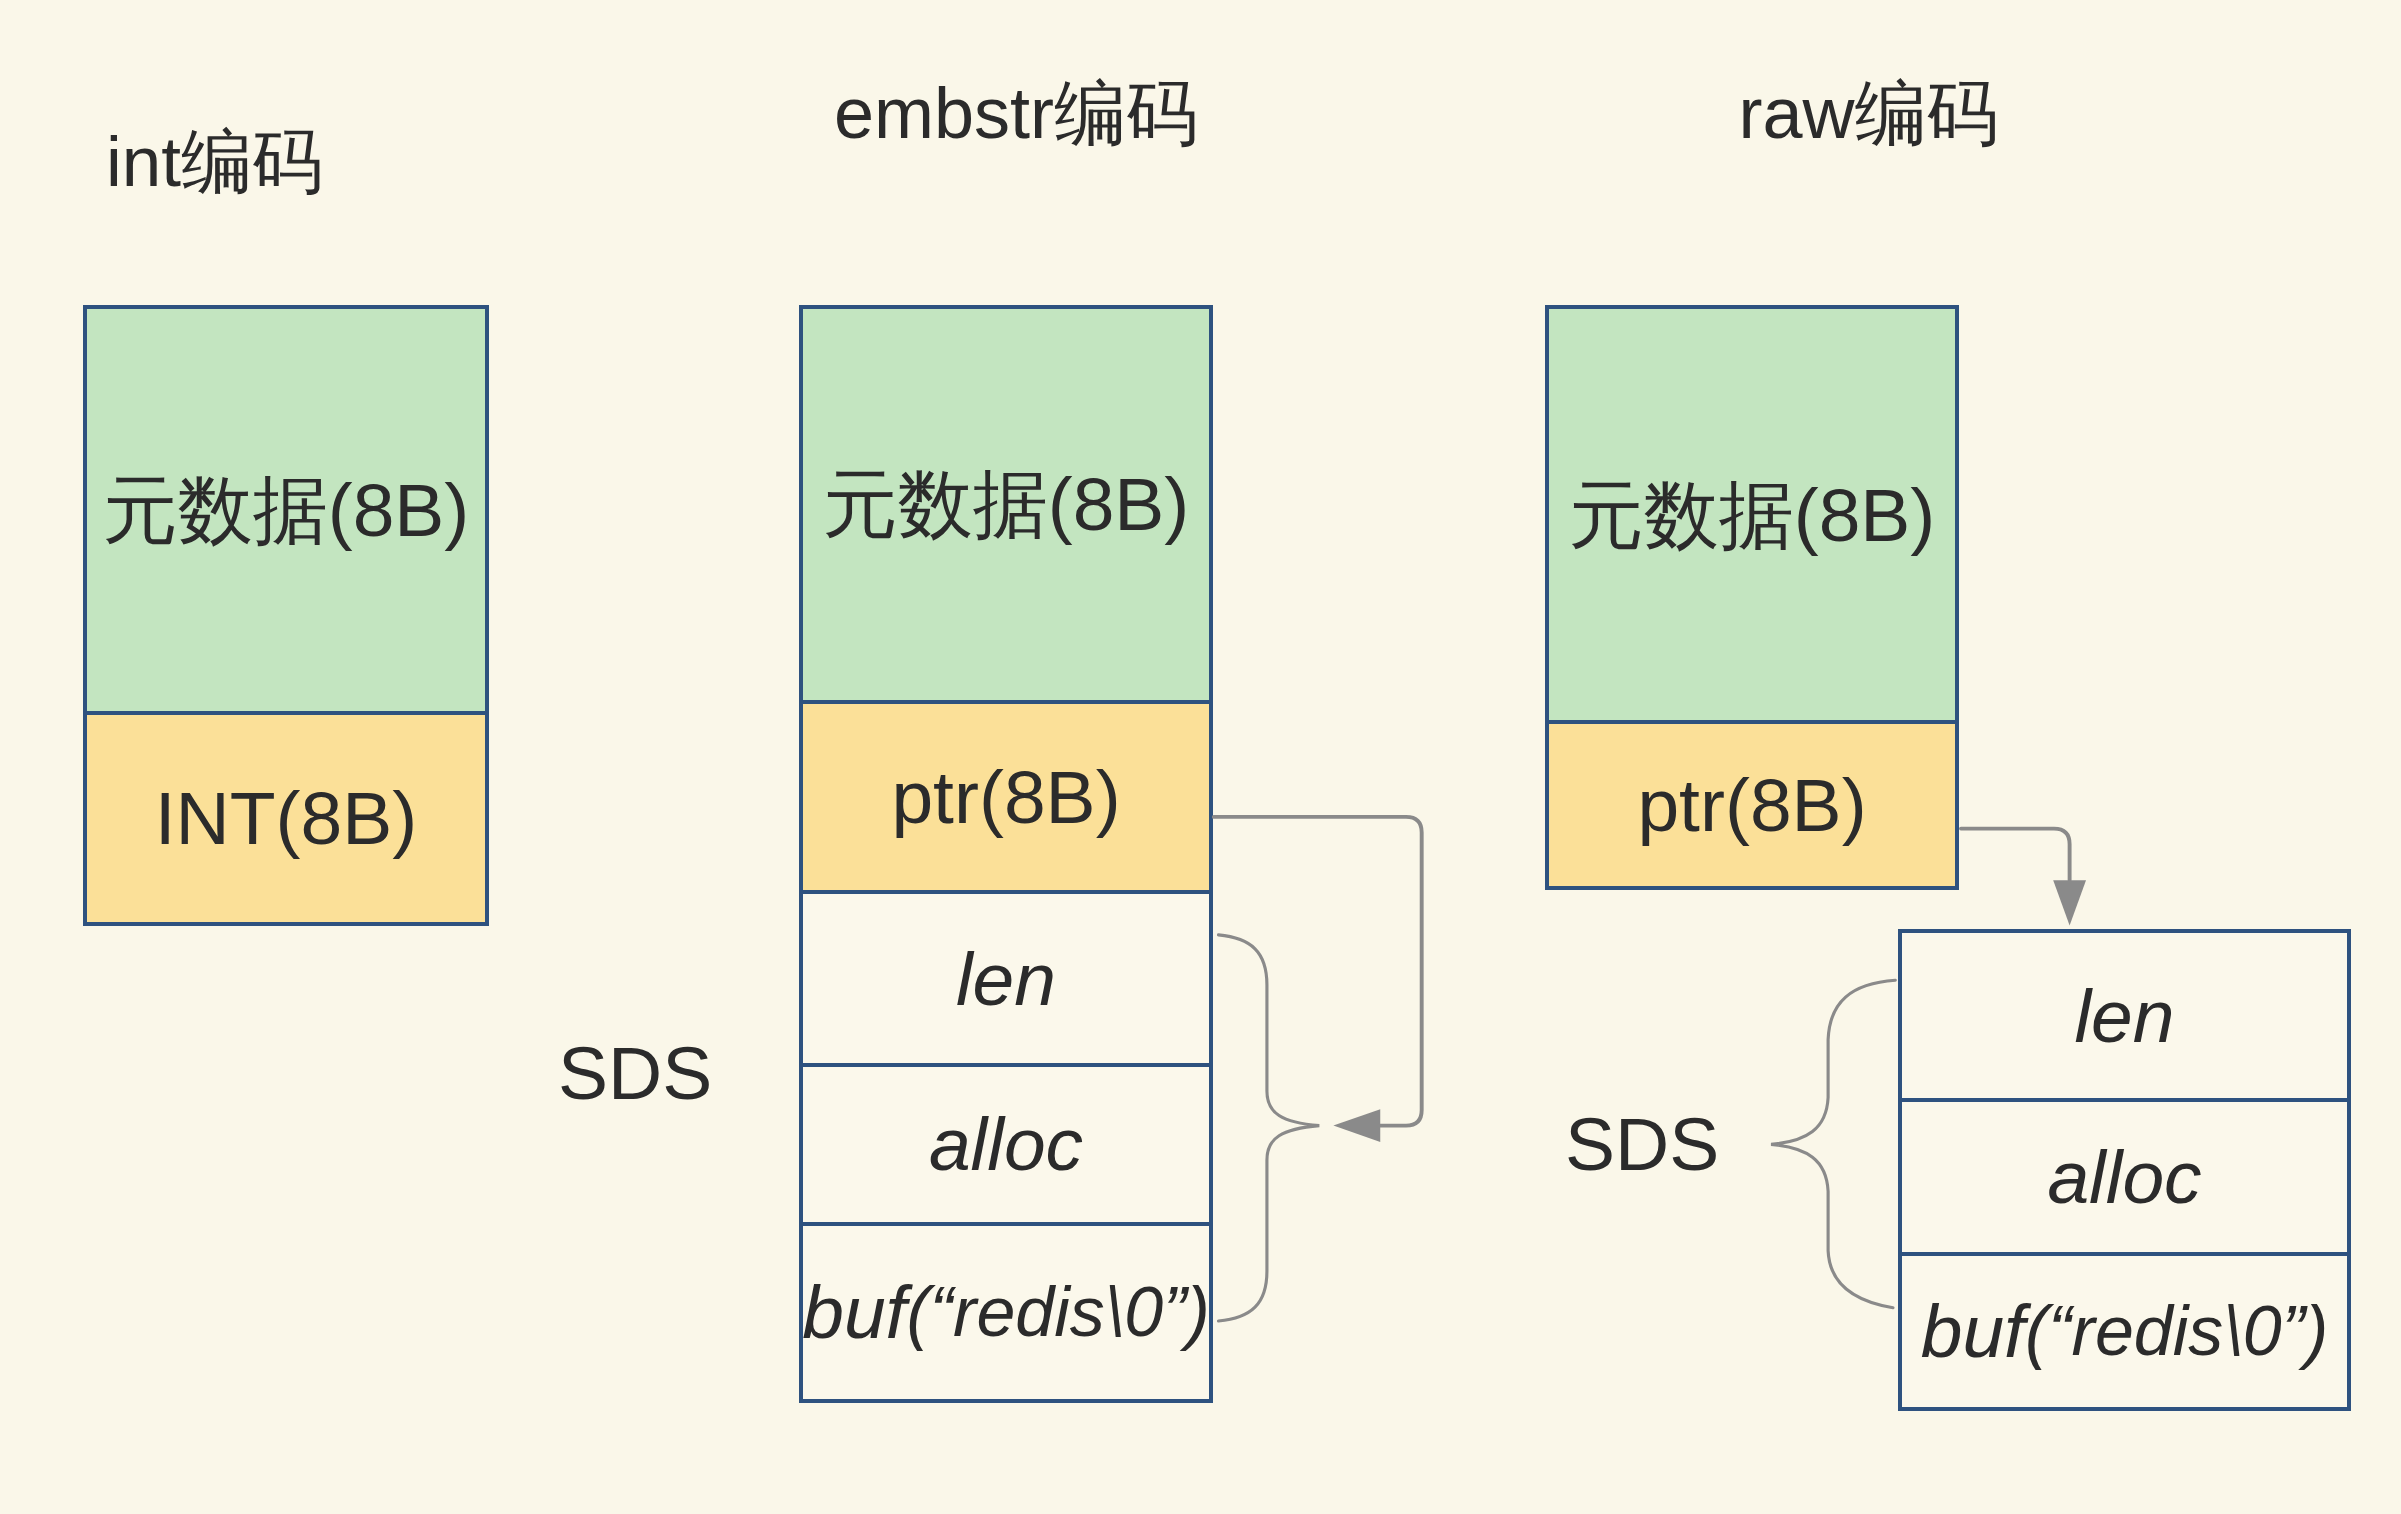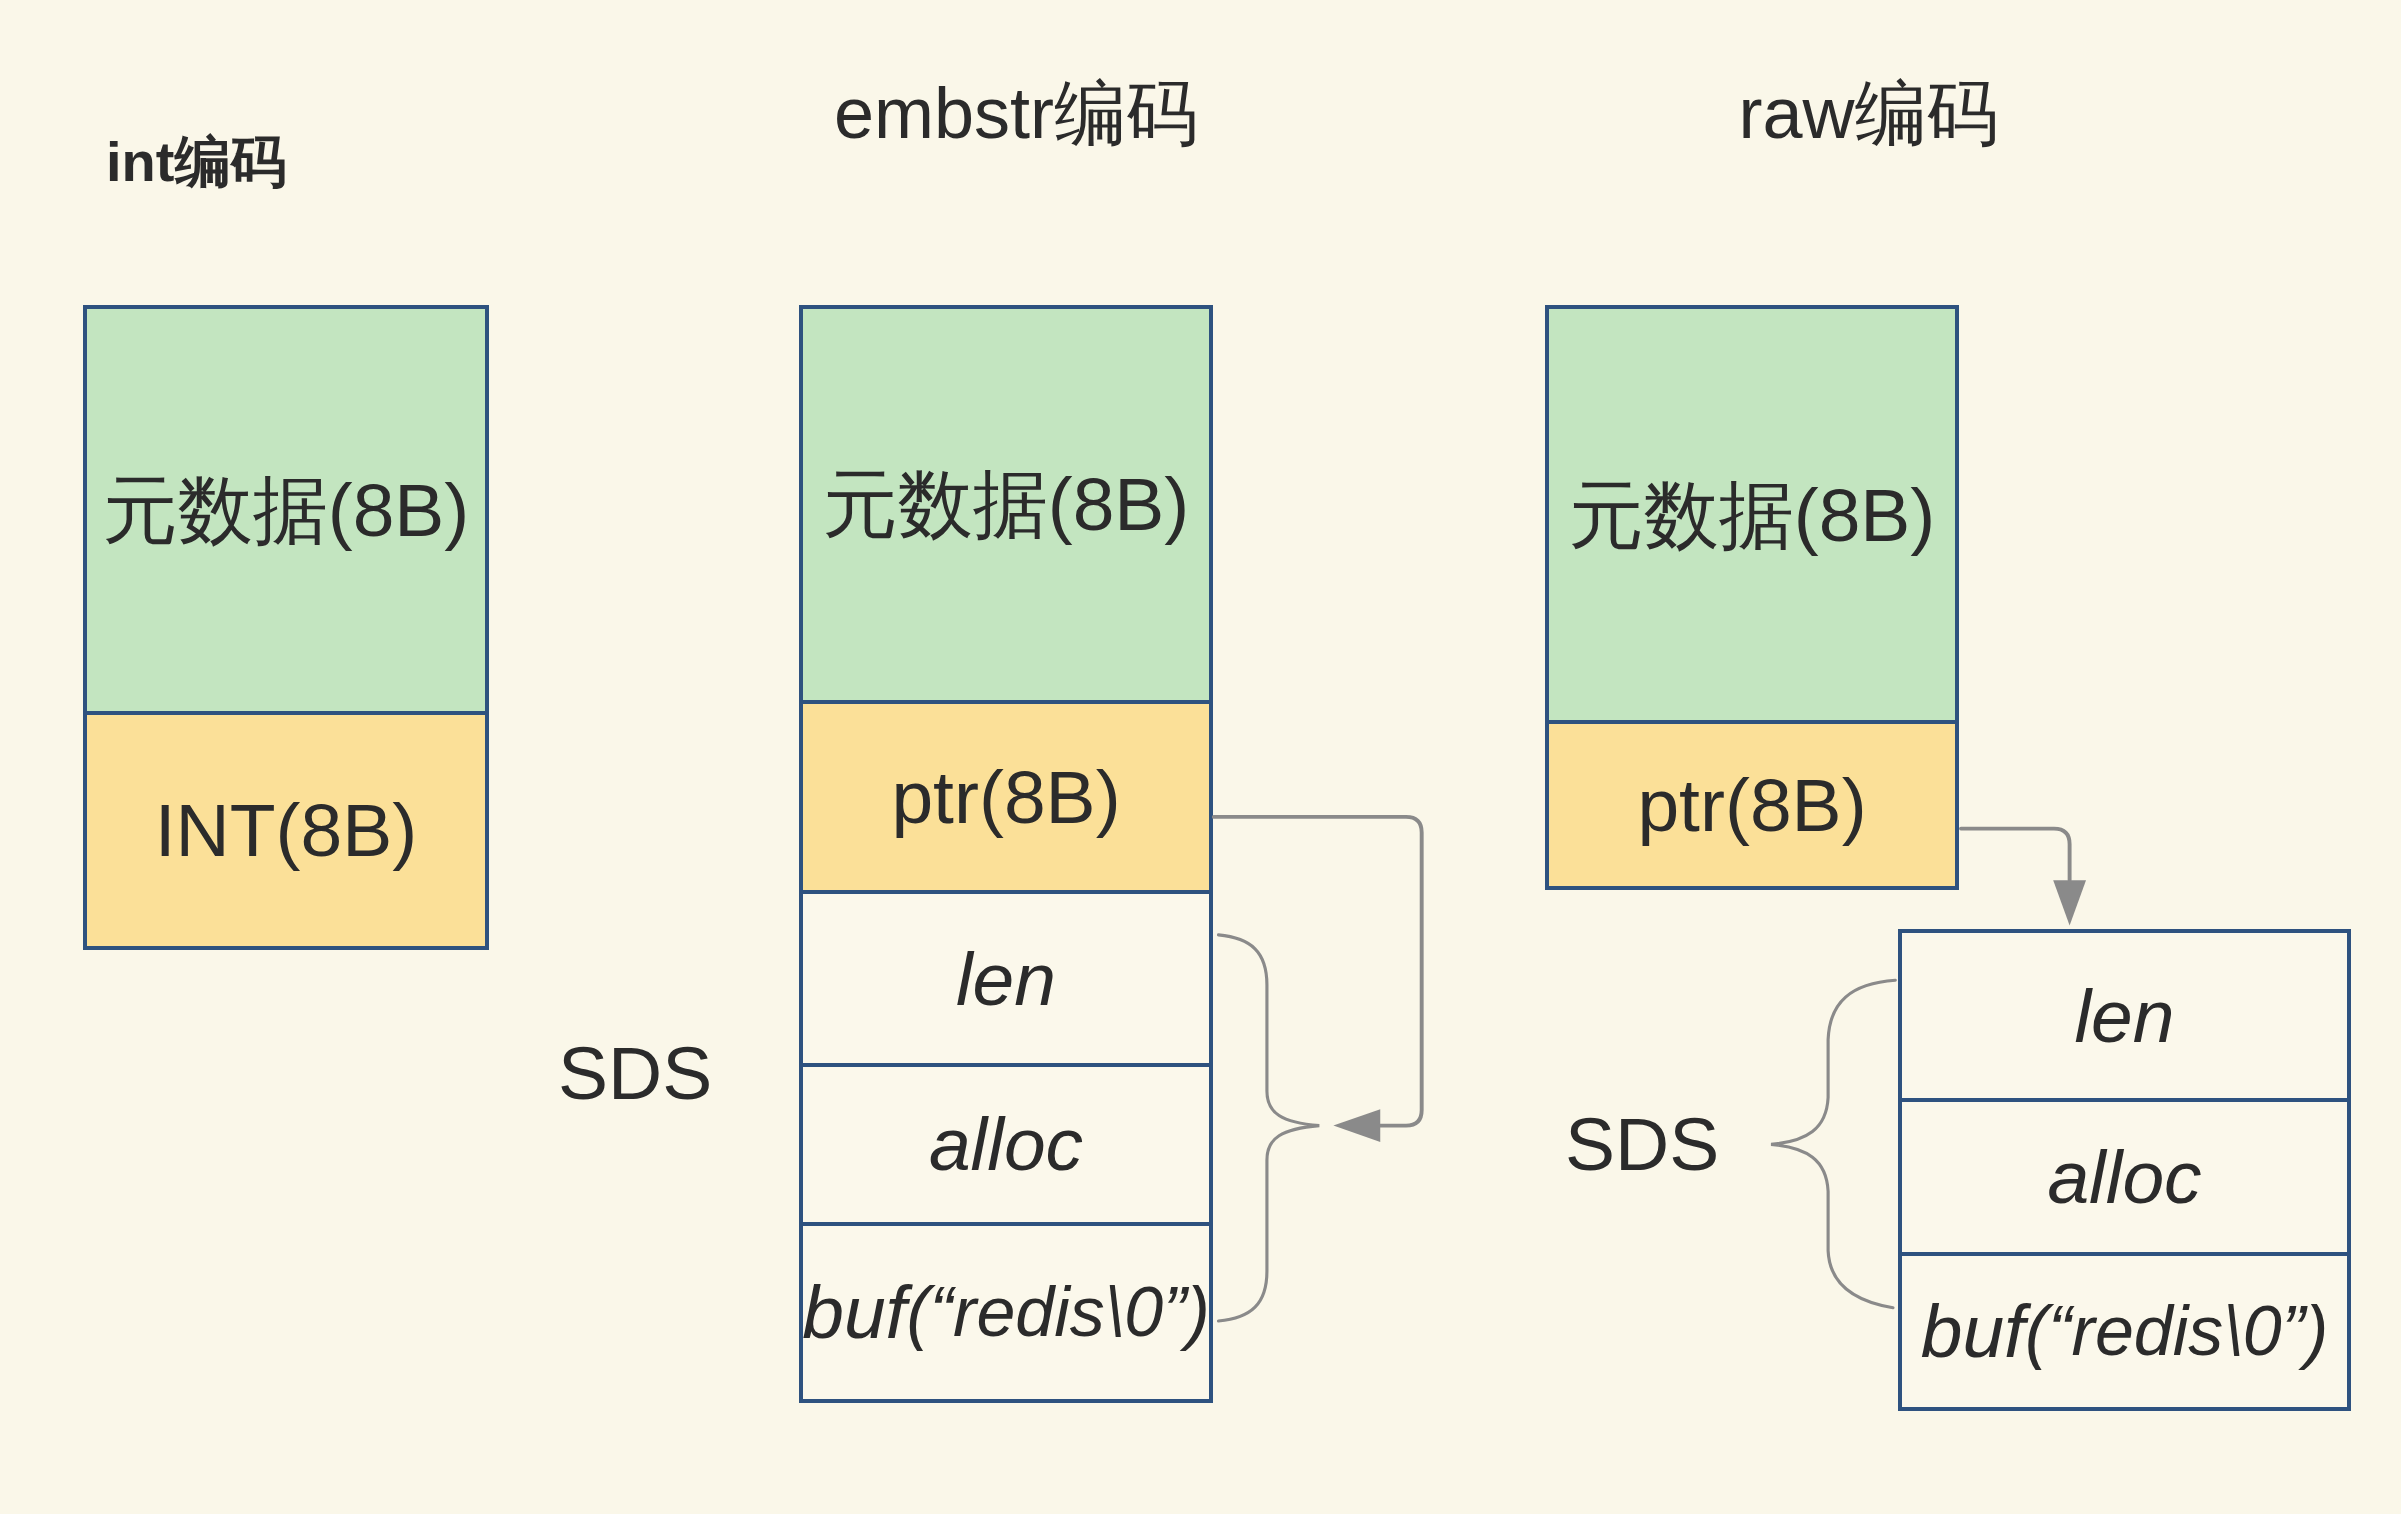--- a/index.html
+++ b/index.html
@@ -6,22 +6,22 @@
   .canvas{
     position:relative;
     width:2401px;height:1515px;
     background:var(--bg,#FAF7E9);
     overflow:hidden;
     font-family:"Liberation Sans","DejaVu Sans",sans-serif;
     color:var(--text,#2B2B2B);
   }
   .title{
     position:absolute;
-    font-size:56px;
-    font-weight:700;
+    font-size:71px;
+    font-weight:400;
     line-height:92px;
     white-space:nowrap;
   }
   .title-block{
     position:absolute;
     font-size:72px;
     font-weight:500;
     line-height:92px;
     text-align:center;
     white-space:nowrap;
@@ -91,21 +91,21 @@
   </div>
 
   <div class="title-block" style="left:1509px;top:67px;width:719px;">
     <div>raw编码</div>
   </div>
 
   <div class="cell green" style="left:83px;top:305px;width:406px;height:411px;">
     <div class="line">元数据</div>
     <div class="line">(8B)</div>
   </div>
-  <div class="cell yellow" style="left:83px;top:711px;width:406px;height:239px;">
+  <div class="cell yellow" style="left:83px;top:711px;width:406px;height:215px;">
     <div class="line">INT</div>
     <div class="line">(8B)</div>
   </div>
 
   <div class="cell green" style="left:799px;top:305px;width:414px;height:399px;">
     <div class="line">元数据</div>
     <div class="line">(8B)</div>
   </div>
   <div class="cell yellow" style="left:799px;top:700px;width:414px;height:195px;">
     <div class="line">ptr</div>

